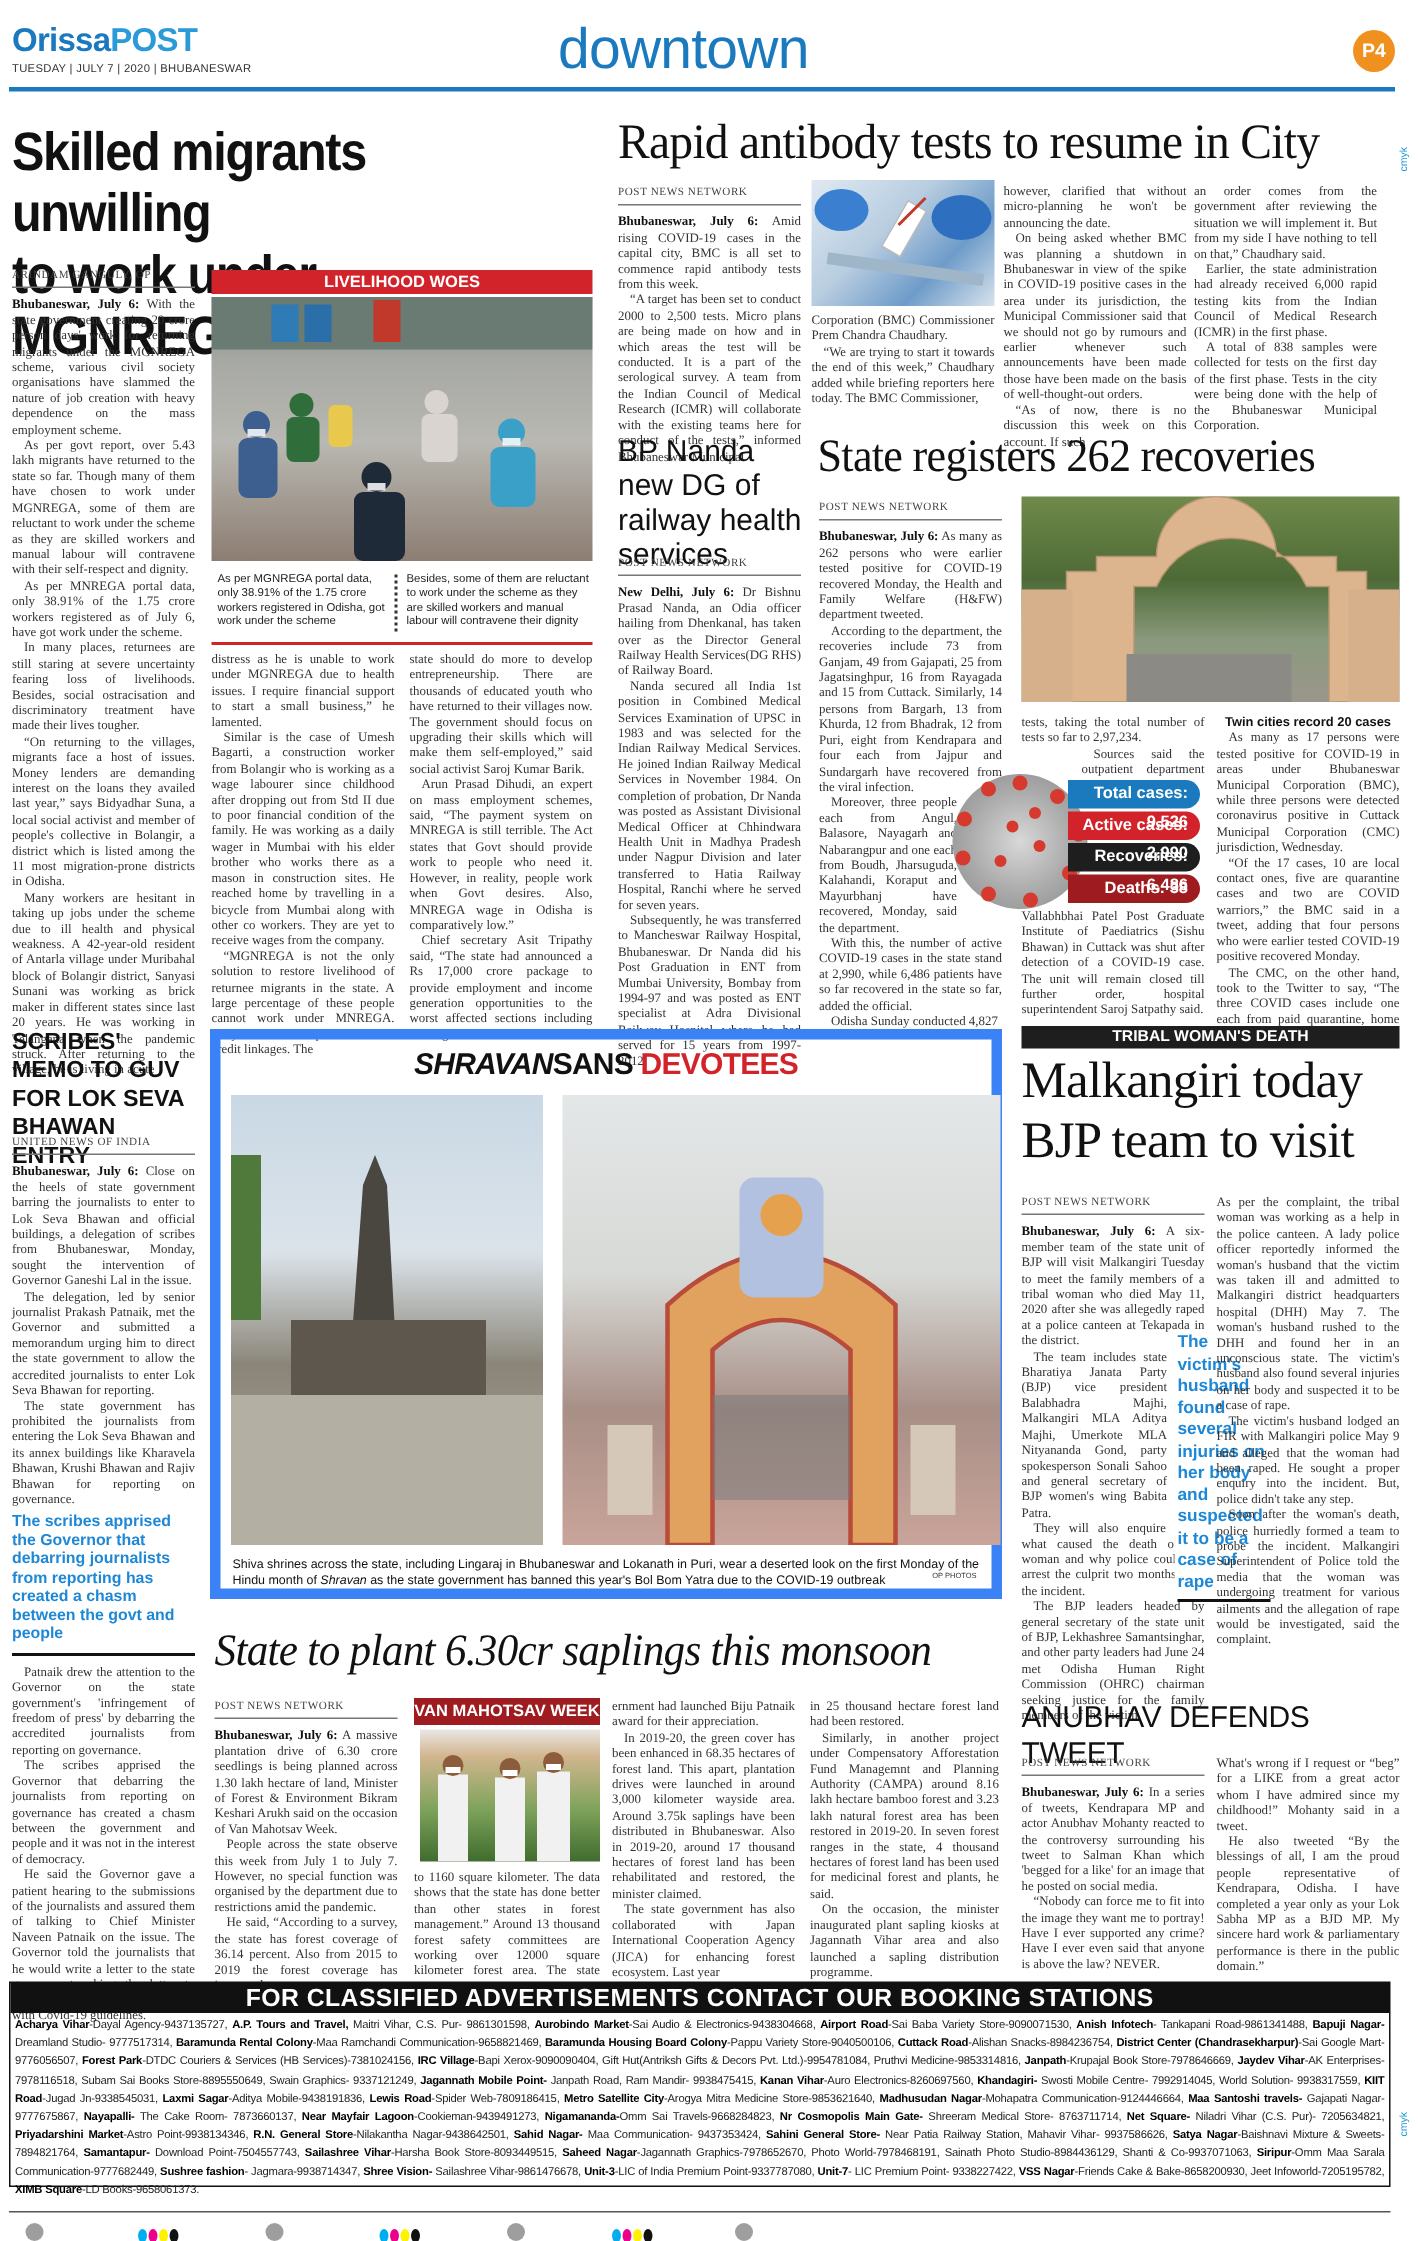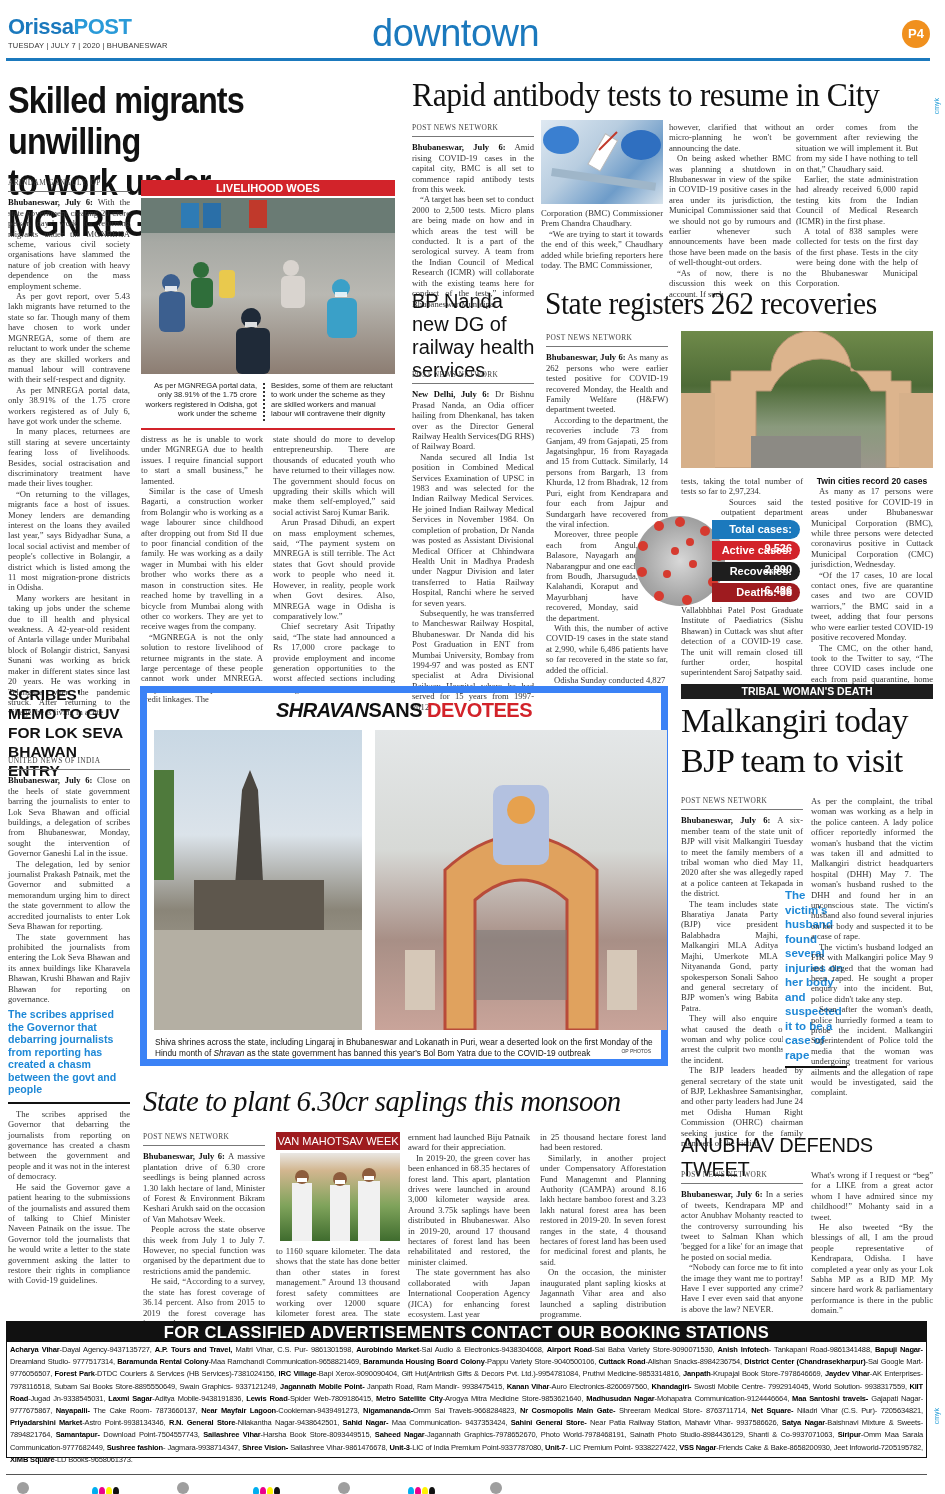--- a/index.html
+++ b/index.html
@@ -79,21 +79,21 @@
         <circle cx="110" cy="120" r="10"></circle>
         <rect x="95" y="130" width="34" height="46" rx="6"></rect>
       </g>
     <g fill="#ffffff" opacity=".85">
         <rect x="24" y="88" width="12" height="5"></rect>
         <rect x="104" y="124" width="12" height="5"></rect>
         <rect x="194" y="94" width="12" height="5"></rect>
       </g>
   </svg>
 </div>
-<div class="abs sans" style="left:145px;top:381px;width:112px;font-size:7.6px;line-height:9.4px;text-align:right;color:#222">As per MGNREGA portal data, only 38.91% of the 1.75 crore workers registered in Odisha, got work under the scheme</div>
+<div class="abs sans" style="left:145px;top:381px;width:112px;font-size:7.6px;line-height:9.4px;color:#222">As per MGNREGA portal data, only 38.91% of the 1.75 crore workers registered in Odisha, got work under the scheme</div>
 <div class="abs" style="left:263px;top:383px;height:38px;border-left:2px dotted #333"></div>
 <div class="abs sans" style="left:271px;top:381px;width:124px;font-size:7.6px;line-height:9.4px;color:#222">Besides, some of them are reluctant to work under the scheme as they are skilled workers and manual labour will contravene their dignity</div>
 <div class="abs" style="left:141px;top:428px;width:254px;height:2px;background:#d2232a"></div>
 <div class="abs body" style="left:141px;top:434px;width:122px">
   <p class="first">distress as he is unable to work under MGNREGA due to health issues. I require financial support to start a small business,” he lamented.</p>
   <p>Similar is the case of Umesh Bagarti, a construction worker from Bolangir who is working as a wage labourer since childhood after dropping out from Std II due to poor financial condition of the family. He was working as a daily wager in Mumbai with his elder brother who works there as a mason in construction sites. He reached home by travelling in a bicycle from Mumbai along with other co workers. They are yet to receive wages from the company.</p>
   <p>“MGNREGA is not the only solution to restore livelihood of returnee migrants in the state. A large percentage of these people cannot work under MNREGA. They should be provided with credit linkages. The</p>
 </div>
 <div class="abs body" style="left:273px;top:434px;width:122px">
   <p class="first">state should do more to develop entrepreneurship. There are thousands of educated youth who have returned to their villages now. The government should focus on upgrading their skills which will make them self-employed,” said social activist Saroj Kumar Barik.</p>
@@ -194,20 +194,21 @@
 </div>
 
 <div class="abs cond" style="left:8px;top:685px;width:125px;font-weight:bold;font-size:15.5px;line-height:19px;color:#111">SCRIBES' MEMO TO GUV FOR LOK SEVA BHAWAN ENTRY</div>
 <div class="abs body" style="left:8px;top:756px;width:122px">
   <div class="byline">UNITED NEWS OF INDIA</div>
   <p class="first"><b>Bhubaneswar, July 6:</b> <span>Close on the heels of state government barring the journalists to enter to Lok Seva Bhawan and official buildings, a delegation of scribes from Bhubaneswar, Monday, sought the intervention of Governor Ganeshi Lal in the issue.</span></p>
   <p>The delegation, led by senior journalist Prakash Patnaik, met the Governor and submitted a memorandum urging him to direct the state government to allow the accredited journalists to enter Lok Seva Bhawan for reporting.</p>
   <p>The state government has prohibited the journalists from entering the Lok Seva Bhawan and its annex buildings like Kharavela Bhawan, Krushi Bhawan and Rajiv Bhawan for reporting on governance.</p>
   <div class="quote" style="font-size:10.6px;line-height:12.5px;margin:4px 0 6px;text-align:left">The scribes apprised the Governor that debarring journalists from reporting has created a chasm between the govt and people</div>
   <div style="height:2px;background:#111;margin-bottom:5px"></div>
+  <p>Patnaik drew the attention to the Governor on the state government's 'infringement of freedom of press' by debarring the accredited journalists from reporting on governance.</p>
   <p>The scribes apprised the Governor that debarring the journalists from reporting on governance has created a chasm between the government and people and it was not in the interest of democracy.</p>
   <p>He said the Governor gave a patient hearing to the submissions of the journalists and assured them of talking to Chief Minister Naveen Patnaik on the issue. The Governor told the journalists that he would write a letter to the state government asking the latter to restore their rights in compliance with Covid-19 guidelines.</p>
 </div>
 
 <div class="abs" style="left:140px;top:686px;width:528px;height:380px;border:7px solid #3b82f6">
   <div class="cond" style="text-align:center;margin-top:6px;font-weight:bold;font-size:20px;color:#111;letter-spacing:-.5px">
     <i>SHRAVAN</i><span>SANS</span> <span style="color:#d2232a">DEVOTEES</span>
   </div>
   <div class="abs" style="left:7px;top:37px;width:208px;height:300px;background:linear-gradient(180deg,#c9d8e4 0%,#dbe3ea 35%,#8a8578 60%,#a49f93 85%,#c8c3b7 100%)">
     <svg width="208" height="300">
@@ -233,21 +234,21 @@
   <div class="abs sans" style="right:10px;top:355px;font-size:5px;color:#333">OP PHOTOS</div>
 </div>
 
 <div class="abs" style="left:143px;top:1083px;width:525px;font-family:'Liberation Serif',serif;font-style:italic;font-size:30px;line-height:36px;color:#111;letter-spacing:-.5px;transform:scaleX(.96);transform-origin:left">State to plant 6.30cr saplings this monsoon</div>
 <div class="abs body" style="left:143px;top:1132px;width:122px">
   <div class="byline">POST NEWS NETWORK</div>
   <p class="first"><b>Bhubaneswar, July 6:</b> <span>A massive plantation drive of 6.30 crore seedlings is being planned across 1.30 lakh hectare of land, Minister of Forest &amp; Environment Bikram Keshari Arukh said on the occasion of Van Mahotsav Week.</span></p>
   <p>People across the state observe this week from July 1 to July 7. However, no special function was organised by the department due to restrictions amid the pandemic.</p>
   <p>He said, “According to a survey, the state has forest coverage of 36.14 percent. Also from 2015 to 2019 the forest coverage has increased</p>
 </div>
-<div class="abs cond" style="left:276px;top:1132px;width:124px;height:18px;background:#9e1b1f;color:#fff;font-weight:normal;font-size:11px;line-height:18px;text-align:center">VAN MAHOTSAV WEEK</div>
+<div class="abs cond" style="left:276px;top:1132px;width:124px;height:18px;background:#9e1b1f;color:#fff;font-weight:bold;font-size:11px;line-height:18px;text-align:center">VAN MAHOTSAV WEEK</div>
 <div class="abs" style="left:280px;top:1153px;width:120px;height:88px;background:linear-gradient(180deg,#e9e7e4 0%,#d2b68f 20%,#7fa35b 60%,#3f6c2e 100%)">
   <svg width="120" height="88">
     <g fill="#f1f1f1">
         <rect x="12" y="30" width="20" height="58"></rect>
         <rect x="50" y="32" width="20" height="56"></rect>
         <rect x="78" y="28" width="22" height="60"></rect>
       </g>
     <g fill="#8d5c3c">
         <circle cx="22" cy="24" r="7"></circle>
         <circle cx="60" cy="26" r="7"></circle>

